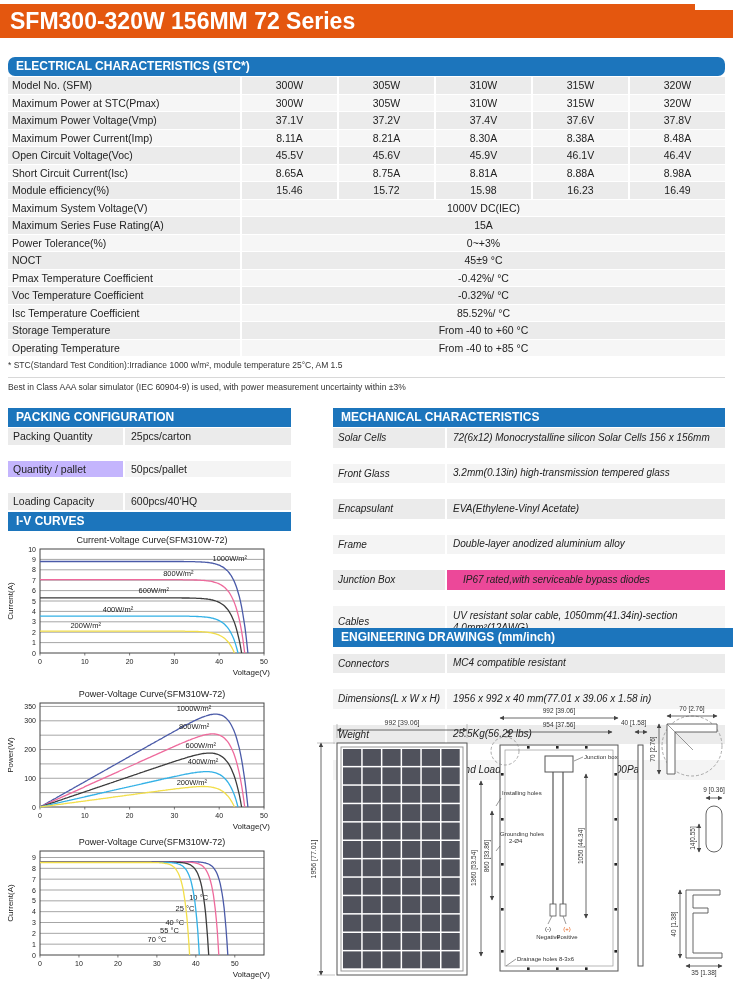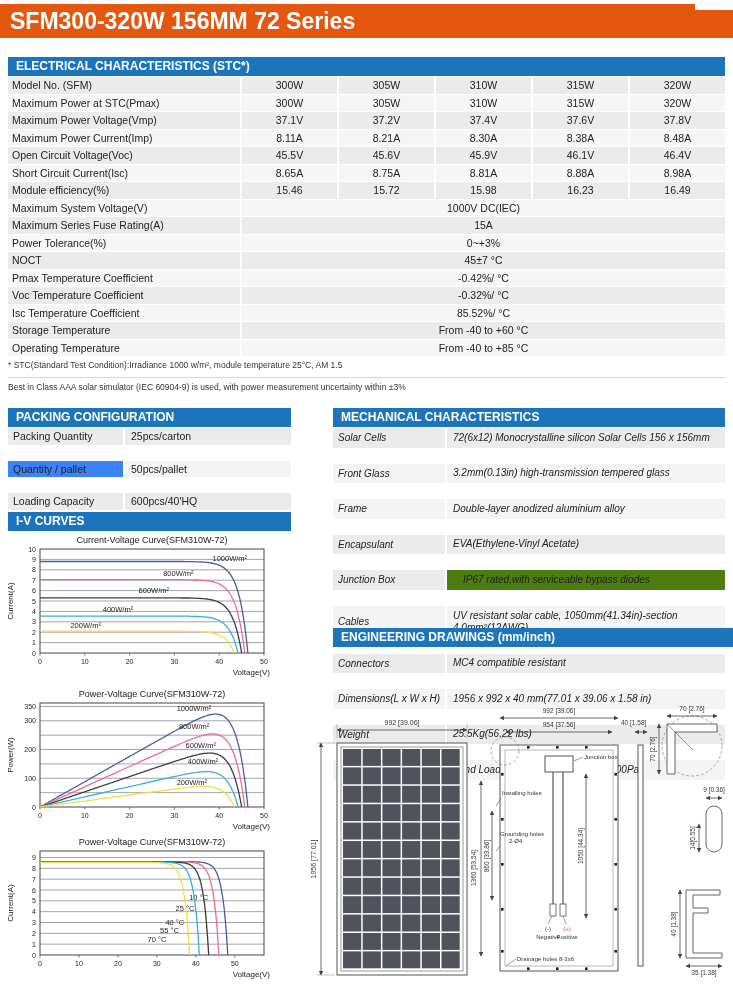--- a/index.html
+++ b/index.html
@@ -38,21 +38,21 @@
 </head>
 <body>
 
 <div class="page">
 
   <div class="title-bar">
     <span>SFM300-320W 156MM 72 Series</span>
   </div>
   <div class="notch"></div>
 
-  <div class="secbar" style="top:57px;left:8px;width:717px;">
+  <div class="secbar" style="top:57px;left:8px;width:717px;border-radius:7px;">
     <span>ELECTRICAL CHARACTERISTICS (STC*)</span>
   </div>
   <div id="elec-table">
       <div class="erow odd">
         <div class="elabel">Model No. (SFM)</div>
         <div class="ecell">300W</div>
         <div class="ecell">305W</div>
         <div class="ecell">310W</div>
         <div class="ecell">315W</div>
         <div class="ecell">320W</div>
@@ -112,21 +112,21 @@
       <div class="erow odd">
         <div class="elabel">Maximum Series Fuse Rating(A)</div>
         <div class="ecell">15A</div>
       </div>
       <div class="erow even">
         <div class="elabel">Power Tolerance(%)</div>
         <div class="ecell">0~+3%</div>
       </div>
       <div class="erow odd">
         <div class="elabel">NOCT</div>
-        <div class="ecell">45±7 °C</div>
+        <div class="ecell">45±9 °C</div>
       </div>
       <div class="erow even">
         <div class="elabel">Pmax Temperature Coefficient</div>
         <div class="ecell">-0.42%/ °C</div>
       </div>
       <div class="erow odd">
         <div class="elabel">Voc Temperature Coefficient</div>
         <div class="ecell">-0.32%/ °C</div>
       </div>
       <div class="erow even">
@@ -148,21 +148,21 @@
 
   <div class="secbar" style="top:408px;left:8px;width:283px;">
     <span>PACKING CONFIGURATION</span>
   </div>
   <div id="pack-table">
       <div class="kvrow">
         <div class="klabel" style="background: rgb(235, 235, 235);">Packing Quantity</div>
         <div class="kval" style="background: rgb(235, 235, 235);">25pcs/carton</div>
       </div>
       <div class="kvrow">
-        <div class="klabel" style="background: #3b82f6;">Quantity / pallet</div>
+        <div class="klabel" style="background: #c4b5fd;">Quantity / pallet</div>
         <div class="kval" style="background: rgb(244, 244, 244);">50pcs/pallet</div>
       </div>
       <div class="kvrow">
         <div class="klabel" style="background: rgb(235, 235, 235);">Loading Capacity</div>
         <div class="kval" style="background: rgb(235, 235, 235);">600pcs/40'HQ</div>
       </div>
     </div>
 
   <div class="secbar" style="top:408px;left:333px;width:392px;">
     <span>MECHANICAL CHARACTERISTICS</span>
@@ -170,30 +170,30 @@
   <div id="mech-table">
       <div class="kvrow">
         <div class="klabel" style="background: rgb(235, 235, 235);">Solar Cells</div>
         <div class="kval" style="background: rgb(235, 235, 235);">72(6x12) Monocrystalline silicon Solar Cells 156 x 156mm</div>
       </div>
       <div class="kvrow">
         <div class="klabel" style="background: rgb(244, 244, 244);">Front Glass</div>
         <div class="kval" style="background: rgb(244, 244, 244);">3.2mm(0.13in) high-transmission tempered glass</div>
       </div>
       <div class="kvrow">
+        <div class="klabel" style="background: rgb(235, 235, 235);">Encapsulant</div>
+        <div class="kval" style="background: rgb(235, 235, 235);">EVA(Ethylene-Vinyl Acetate)</div>
+      </div>
+      <div class="kvrow">
         <div class="klabel" style="background: rgb(244, 244, 244);">Frame</div>
         <div class="kval" style="background: rgb(244, 244, 244);">Double-layer anodized aluminium alloy</div>
       </div>
       <div class="kvrow">
-        <div class="klabel" style="background: rgb(235, 235, 235);">Encapsulant</div>
-        <div class="kval" style="background: rgb(235, 235, 235);">EVA(Ethylene-Vinyl Acetate)</div>
-      </div>
-      <div class="kvrow">
         <div class="klabel" style="background: rgb(235, 235, 235);">Junction Box</div>
-        <div class="kval" style="background: #4d7c0f; padding-left: 16px;">IP67 rated,with serviceable bypass diodes</div>
+        <div class="kval" style="background: #ec4899; padding-left: 16px;">IP67 rated,with serviceable bypass diodes</div>
       </div>
       <div class="kvrow" style="min-height: 32px;">
         <div class="klabel" style="background: rgb(244, 244, 244);">Cables</div>
         <div class="kval" style="background: rgb(244, 244, 244);">UV resistant solar cable, 1050mm(41.34in)-section 4.0mm²(12AWG)</div>
       </div>
       <div class="kvrow">
         <div class="klabel" style="background: rgb(235, 235, 235);">Connectors</div>
         <div class="kval" style="background: rgb(235, 235, 235);">MC4 compatible resistant</div>
       </div>
       <div class="kvrow">

